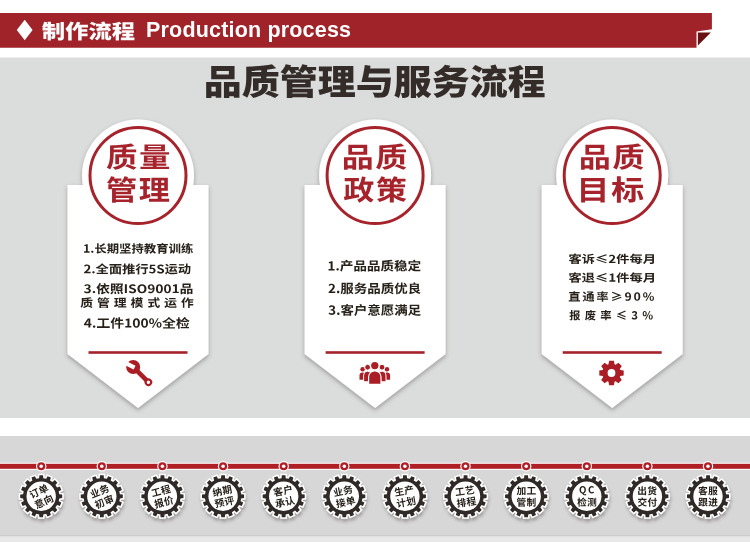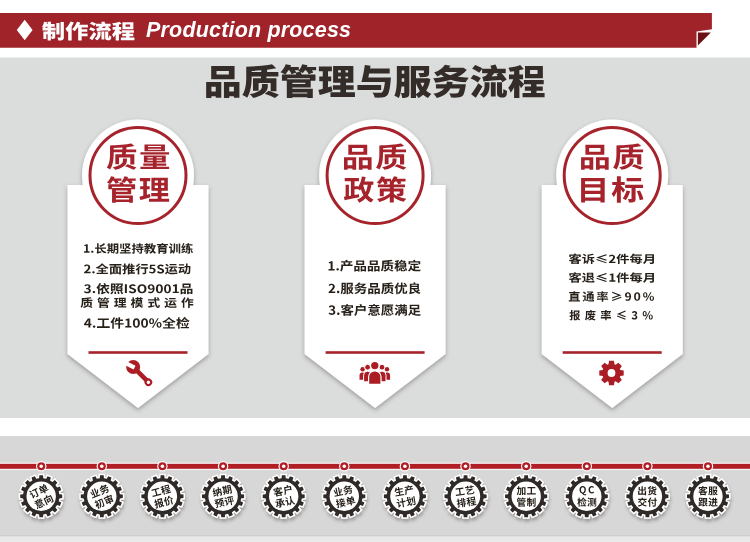--- a/index.html
+++ b/index.html
@@ -1,12 +1,12 @@
 <!DOCTYPE html>
-<html><head><meta charset="utf-8"><title>p</title><style>html,body{margin:0;padding:0;}#page{position:relative;width:750px;height:542px;overflow:hidden;background:#3b82f6;font-family:"Liberation Sans",sans-serif;font-style:italic;}</style></head><body>
+<html><head><meta charset="utf-8"><title>p</title><style>html,body{margin:0;padding:0;}#page{position:relative;width:750px;height:542px;overflow:hidden;background:#3b82f6;font-family:"Liberation Sans",sans-serif;}</style></head><body>
 <div id="page"><svg width="750" height="542" viewBox="0 0 750 542" xmlns="http://www.w3.org/2000/svg">
       <defs>
         <filter id="sh" x="-30%" y="-30%" width="160%" height="160%">
           <feDropShadow dx="0" dy="2.2" stdDeviation="2.1" flood-color="#4a443f" flood-opacity="0.42"></feDropShadow>
         </filter>
         <filter id="gsh" x="-30%" y="-30%" width="160%" height="160%">
           <feDropShadow dx="0.8" dy="3" stdDeviation="1.5" flood-color="#3a3530" flood-opacity="0.35"></feDropShadow>
         </filter>
       </defs>
       <rect x="0" y="0" width="750" height="542" fill="#ffffff"></rect>

